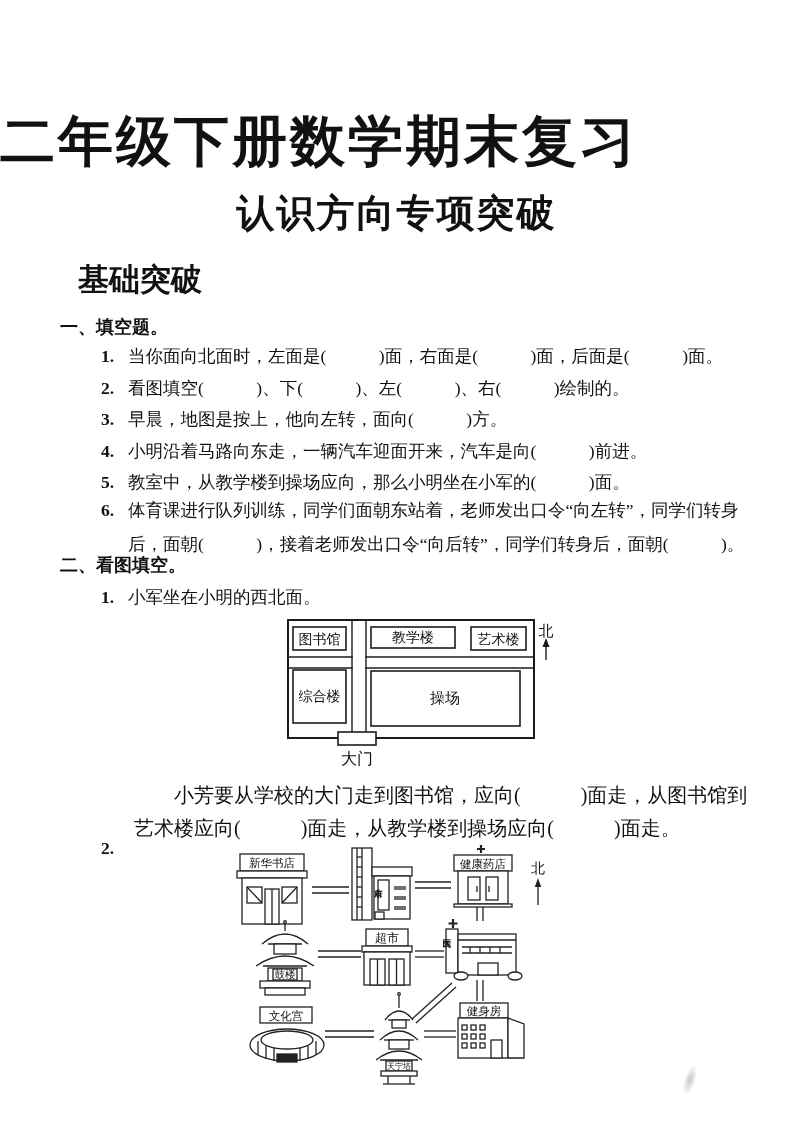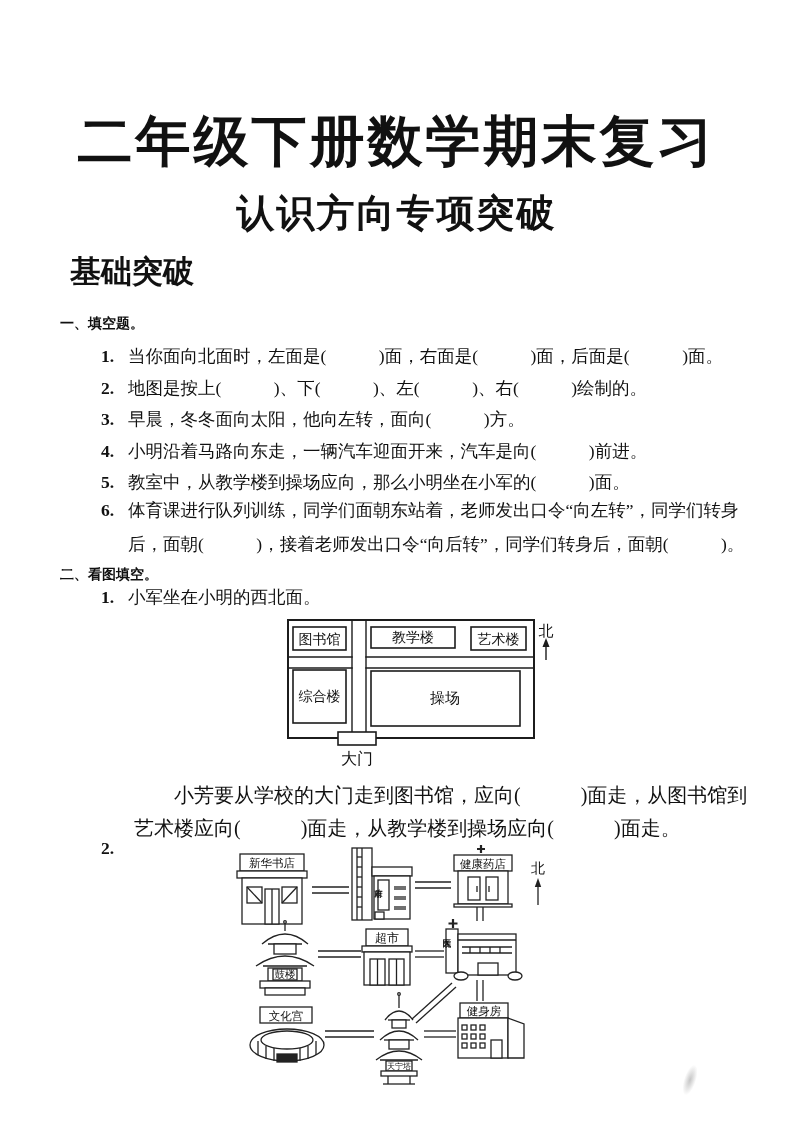--- a/index.html
+++ b/index.html
@@ -2,38 +2,38 @@
 <html><head>
 <meta charset="utf-8">
 <style>
   html,body{margin:0;padding:0;background:#ffffff;}
   .page{
     position:relative;width:793px;height:1122px;background:#fff;
     font-family:"Liberation Serif","DejaVu Serif",serif;color:#111;
     overflow:hidden;
   }
   .title{
-    position:absolute;top:106px;left:0;width:100%;text-align:center;
+    position:absolute;top:106px;left:0;width:100%;
     font-size:55px;font-weight:700;letter-spacing:3px;line-height:1.3;margin:0;
   }
   .subtitle{
     position:absolute;top:188px;left:0;width:100%;text-align:center;
     font-size:38px;font-weight:700;letter-spacing:2px;margin:0;
   }
   .section-h{
-    position:absolute;left:62px;top:243px;font-size:31px;font-weight:700;margin:8px;
+    position:absolute;left:62px;top:243px;font-size:31px;font-weight:700;margin:16px;
     font-family:Liberation Serif, serif;
     text-align:center;
   }
   .qh{
-    position:absolute;left:60px;font-size:14px;font-weight:700;
+    position:absolute;left:60px;font-size:18px;font-weight:700;
     font-family:Liberation Mono, monospace;
   }
   .qh1{top:315px;}
-  .qh2{top:566px;}
+  .qh2{top:553px;}
   .item{
     position:absolute;left:101px;width:652px;display:flex;
     font-size:17.5px;line-height:33.5px;
   }
   .item .num{width:27px;flex:none;font-weight:700;}
   .item .txt{flex:1;}
   .i1{top:340px;} .i2{top:371.5px;} .i3{top:403px;} .i4{top:434.5px;}
   .i5{top:466px;} .i6{top:494px;} .i21{top:581px;}
   .q2num{position:absolute;left:101px;top:838px;font-size:17.5px;font-weight:700;}
   .para{
@@ -61,25 +61,25 @@
   <h3 class="section-h">基础突破</h3>
 
   <div class="qh qh1">一、填空题。</div>
 
   <div class="item i1">
     <span class="num">1.</span>
     <span class="txt">当你面向北面时，左面是(　　　)面，右面是(　　　)面，后面是(　　　)面。</span>
   </div>
   <div class="item i2">
     <span class="num">2.</span>
-    <span class="txt">地图是按上(　　　)、下(　　　)、左(　　　)、右(　　　)绘制的。</span>
+    <span class="txt">看图填空(　　　)、下(　　　)、左(　　　)、右(　　　)绘制的。</span>
   </div>
   <div class="item i3">
     <span class="num">3.</span>
-    <span class="txt">早晨，冬冬面向太阳，他向左转，面向(　　　)方。</span>
+    <span class="txt">早晨，地图是按上，他向左转，面向(　　　)方。</span>
   </div>
   <div class="item i4">
     <span class="num">4.</span>
     <span class="txt">小明沿着马路向东走，一辆汽车迎面开来，汽车是向(　　　)前进。</span>
   </div>
   <div class="item i5">
     <span class="num">5.</span>
     <span class="txt">教室中，从教学楼到操场应向，那么小明坐在小军的(　　　)面。</span>
   </div>
   <div class="item i6">

